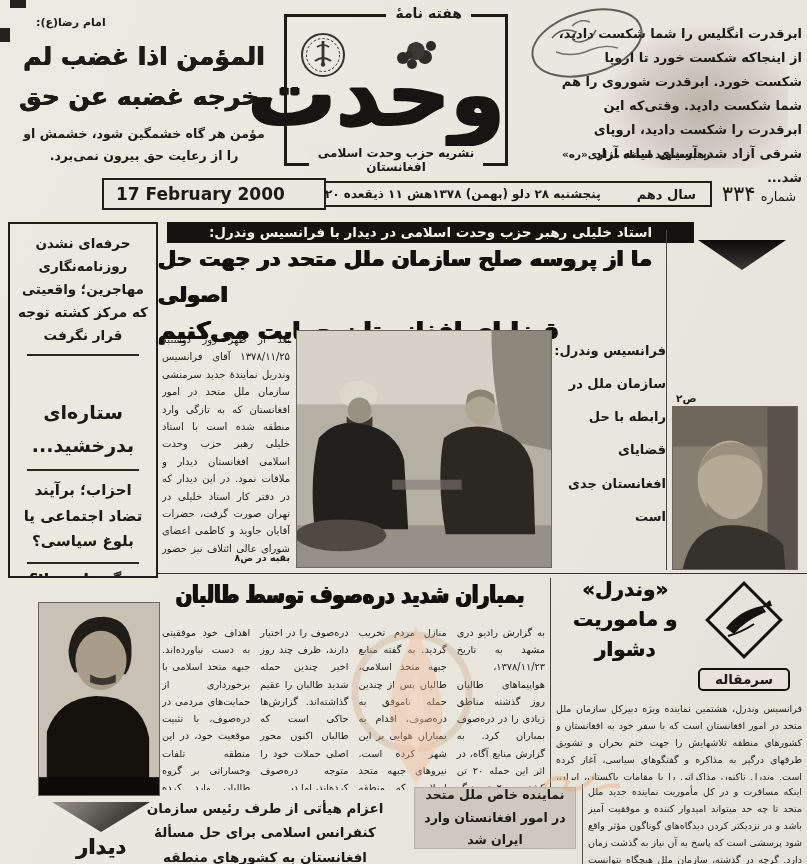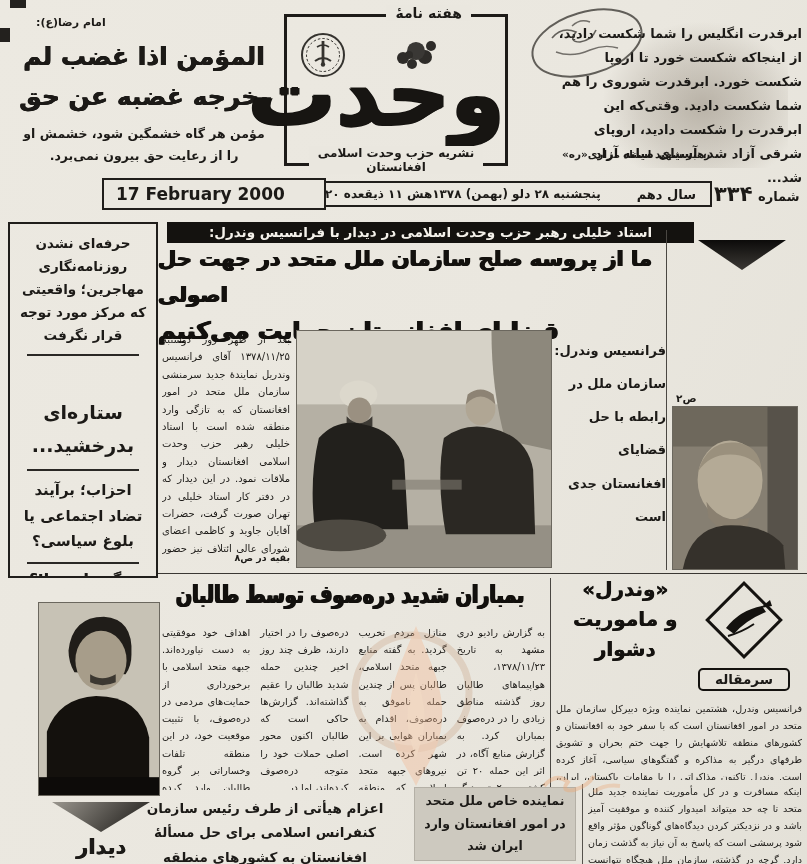--- a/index.html
+++ b/index.html
@@ -38,21 +38,21 @@
   .mazari-attr{left:556px;top:148px;width:246px;font-size:10.5px;font-weight:bold;text-align:left;z-index:2;padding-left:6px;box-sizing:border-box;}
 
   
   .bar{left:104px;top:181px;width:608px;height:26px;border:2px solid #201e1b;box-sizing:border-box;
        display:flex;align-items:center;}
   .bar-year{font-size:13px;font-weight:bold;margin-right:14px;}
   .bar-date{font-size:12px;font-weight:bold;margin-right:36px;}
   .bar-en{left:102px;top:178px;width:224px;height:32px;border:2.5px solid #201e1b;background:#eae7df;
           box-sizing:border-box;display:flex;align-items:center;direction:ltr;padding-left:12px;
           font-size:17px;font-weight:bold;z-index:2;}
-  .issue{left:714px;top:182px;width:90px;text-align:left;font-weight:bold;}
+  .issue{left:714px;top:182px;width:90px;text-align:center;font-weight:normal;}
   .issue .w{font-size:13px;} .issue .n{font-size:21px;letter-spacing:1px;}
 
   
   .sidebar{left:8px;top:222px;width:150px;height:356px;border:2.5px solid #201e1b;box-sizing:border-box;
            padding:8px 6px;text-align:center;overflow:hidden;}
   .sb1{font-size:13.5px;font-weight:bold;line-height:1.7;}
   .sb-div{width:112px;border-top:2px solid #2a2825;margin:7px auto;}
   .sb2{font-size:19px;font-weight:bold;line-height:1.75;margin-top:40px;}
   .sb3{font-size:15px;font-weight:bold;line-height:1.7;}
   .sb4{font-size:14px;font-weight:bold;text-shadow:.5px 0 currentColor;}
@@ -98,21 +98,21 @@
             color:#14120f;text-shadow:.6px 0 currentColor;}
   .ed-logo{left:700px;top:576px;width:88px;height:88px;}
   .ed-label{left:698px;top:668px;width:92px;height:23px;border:2.5px solid #14120f;border-radius:5px;
             background:#e7e3da;box-sizing:border-box;text-align:center;font-size:13.5px;font-weight:bold;line-height:18px;}
   .ed-p1{left:556px;top:700px;width:246px;height:80px;font-size:9.5px;line-height:1.8;overflow:hidden;}
   .ed-p2{left:588px;top:783px;width:214px;height:81px;font-size:9.5px;line-height:1.8;overflow:hidden;}
   .vrule3{left:582px;top:784px;height:80px;border-left:1px solid #55524c;}
 
   
   .brief1{left:130px;top:796px;width:270px;text-align:center;font-size:13.5px;font-weight:bold;line-height:1.8;}
-  .brief2{left:415px;top:788px;width:160px;height:72px;background:#cdc9bf;box-shadow:0 0 0 1px #b4b0a6;
+  .brief2{left:415px;top:788px;width:160px;height:60px;background:#cdc9bf;box-shadow:0 0 0 1px #b4b0a6;
           display:flex;align-items:center;justify-content:center;text-align:center;
           font-size:12.5px;font-weight:bold;line-height:1.8;padding:10px 6px;box-sizing:border-box;}
   .scan-a{background:#23211e;}
 </style>
 </head>
 <body>
 
 <div id="page">
 
   <div class="abs scan-a" style="left:0;top:28px;width:10px;height:14px;"></div>
@@ -157,21 +157,21 @@
   </div>
   <div class="abs bar-en">
     <span>17 February 2000</span>
   </div>
   <div class="abs issue">
     <span class="w">شماره</span>
     <span class="n">۳۳۴</span>
   </div>
 
   <div class="abs sidebar">
-    <div class="sb1">حرفه‌ای نشدن روزنامه‌نگاری مهاجرین؛ واقعیتی که مرکز مورد توجه قرار نگرفت</div>
+    <div class="sb1">حرفه‌ای نشدن روزنامه‌نگاری مهاجرین؛ واقعیتی که مرکز کشته توجه قرار نگرفت</div>
     <div class="sb-div"></div>
     <div class="sb2">ستاره‌ای بدرخشید...</div>
     <div class="sb-div"></div>
     <div class="sb3">احزاب؛ برآیند تضاد اجتماعی یا بلوغ سیاسی؟</div>
     <div class="sb-div"></div>
     <div class="sb4">جنگجویان خدا!؟</div>
   </div>
 
   <div class="abs kicker">استاد خلیلی رهبر حزب وحدت اسلامی در دیدار با فرانسیس وندرل:</div>
   <div class="abs headline1">

